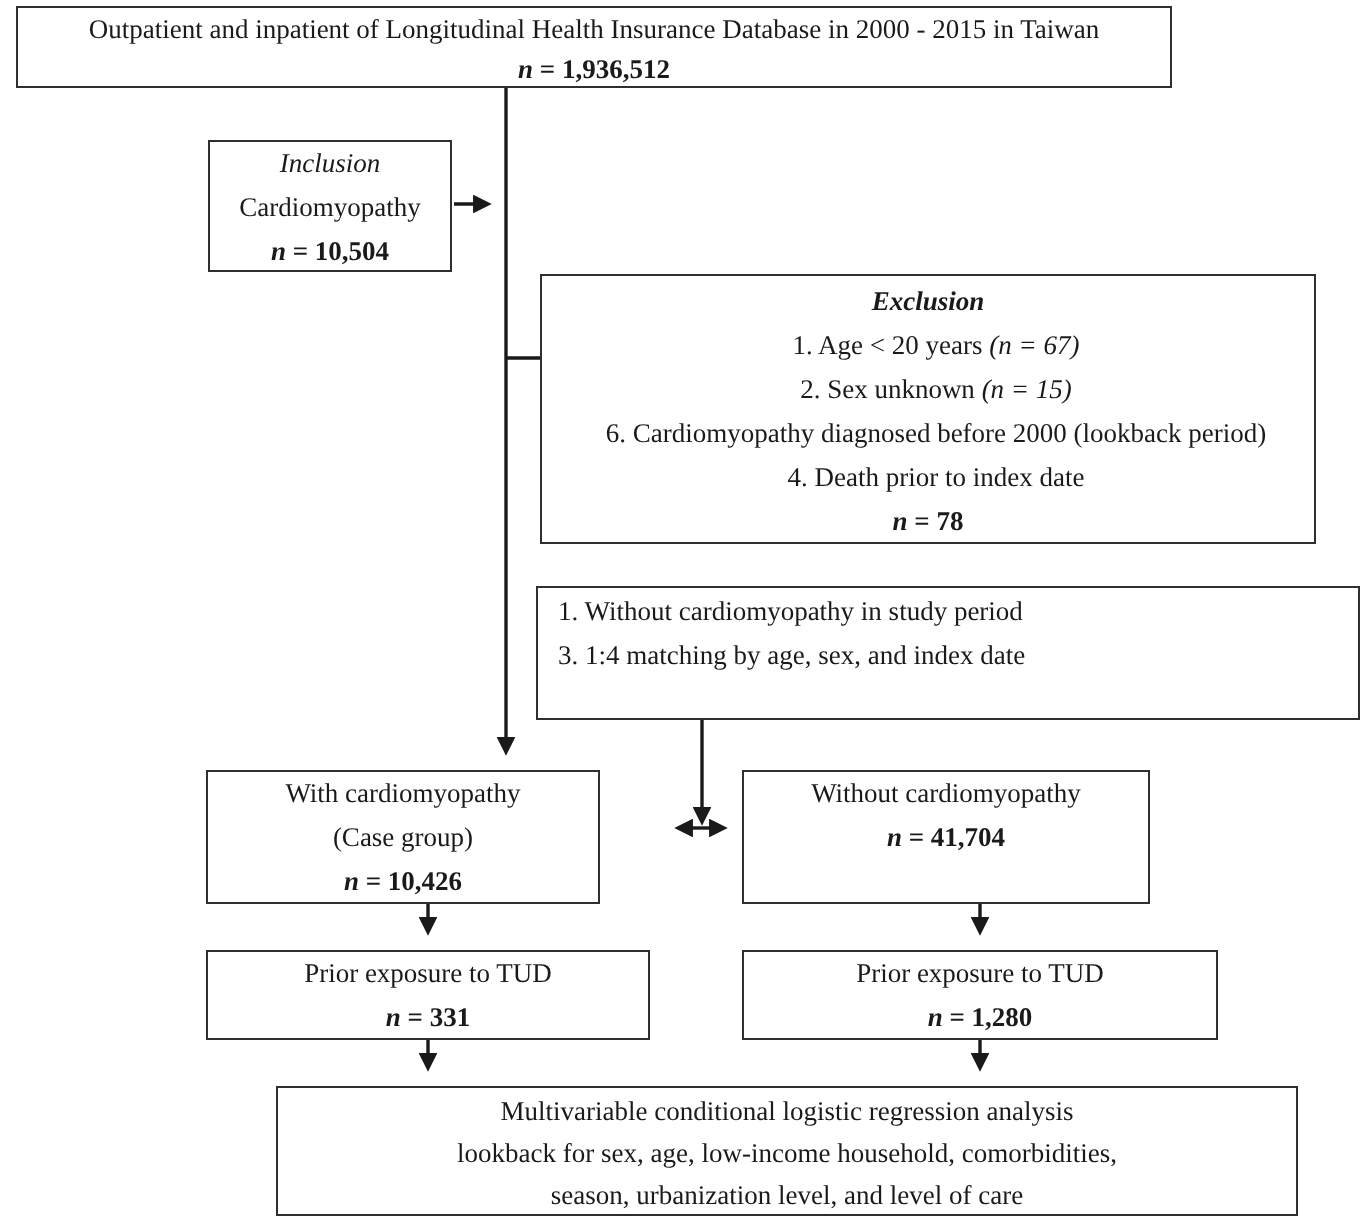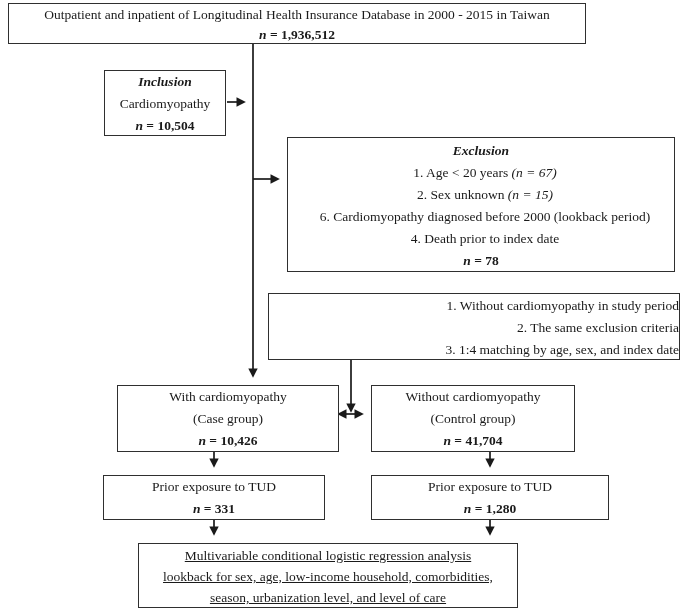--- a/index.html
+++ b/index.html
@@ -19,31 +19,31 @@
     border: 1px solid #2f2f2f;
     background: #ffffff;
     text-align: center;
     line-height: 22px;
   }
   .nline { font-style: normal; }
   .nline b { font-weight: bold; text-align: center; }
   .nline i { font-style: italic; font-weight: bold; }
   .box-top { left: 8px; top: 3px; width: 578px; height: 41px; line-height: 20px; padding-top: 1px; }
   .box-inclusion { left: 104px; top: 70px; width: 122px; height: 66px; }
-  .box-exclusion { left: 287px; top: 137px; width: 388px; height: 135px; padding-top: 2px; }
+  .box-exclusion { left: 270px; top: 137px; width: 388px; height: 135px; padding-top: 2px; }
   .box-exclusion .ex-title { text-align: center; font-weight: bold; font-style: italic; }
   .box-exclusion .ex-items { text-align: center; padding-left: 8px; }
   .ex-item .note { font-style: italic; }
-  .box-matching { left: 268px; top: 293px; width: 412px; height: 67px; text-align: right; padding-left: 10px; padding-top: 1px; }
-  .box-case { left: 117px; top: 385px; width: 222px; height: 67px; }
+  .box-matching { left: 268px; top: 293px; width: 412px; height: 67px; text-align: left; padding-left: 10px; padding-top: 1px; }
+  .box-case { left: 103px; top: 385px; width: 197px; height: 67px; }
   .box-control { left: 371px; top: 385px; width: 204px; height: 67px; }
   .box-case-tud { left: 103px; top: 475px; width: 222px; height: 45px; }
   .box-control-tud { left: 371px; top: 475px; width: 238px; height: 45px; }
-  .box-regression { left: 138px; top: 543px; width: 380px; height: 65px; line-height: 21px; padding-top: 1px; text-decoration: underline; }
-  .title-bi { font-weight: bold; font-style: italic; }
+  .box-regression { left: 138px; top: 543px; width: 511px; height: 65px; line-height: 21px; padding-top: 1px; }
+  .title-bi { font-weight: normal; font-style: italic; }
   .svg-arrows { position: absolute; left: 0; top: 0; width: 685px; height: 614px; pointer-events: none; }
 </style>
 </head>
 <body>
 
 <div class="canvas">
 
   <svg class="svg-arrows" width="685" height="614" viewBox="0 0 685 614" xmlns="http://www.w3.org/2000/svg">
     <defs>
       <marker id="ah" viewBox="0 0 10 10" refX="8" refY="5" markerWidth="6.5" markerHeight="5.5" orient="auto">
@@ -81,33 +81,31 @@
       <div class="ex-item"><span>1. Age &lt; 20 years </span><span class="note">(n = 67)</span></div>
       <div class="ex-item"><span>2. Sex unknown </span><span class="note">(n = 15)</span></div>
       <div class="ex-item"><span>6. Cardiomyopathy diagnosed before 2000 (lookback period)</span><span class="note"></span></div>
       <div class="ex-item"><span>4. Death prior to index date</span><span class="note"></span></div>
     </div>
     <div class="nline"><b><i>n</i><span> = 78</span></b></div>
   </div>
 
   <div class="box box-matching">
     <div>1. Without cardiomyopathy in study period</div>
-    <div>2. The same exclusion criteria</div>
     <div>3. 1:4 matching by age, sex, and index date</div>
   </div>
 
   <div class="box box-case">
     <div>With cardiomyopathy</div>
     <div>(Case group)</div>
     <div class="nline"><b><i>n</i><span> = 10,426</span></b></div>
   </div>
 
   <div class="box box-control">
     <div>Without cardiomyopathy</div>
-    <div>(Control group)</div>
     <div class="nline"><b><i>n</i><span> = 41,704</span></b></div>
   </div>
 
   <div class="box box-case-tud">
     <div>Prior exposure to TUD</div>
     <div class="nline"><b><i>n</i><span> = 331</span></b></div>
   </div>
 
   <div class="box box-control-tud">
     <div>Prior exposure to TUD</div>

